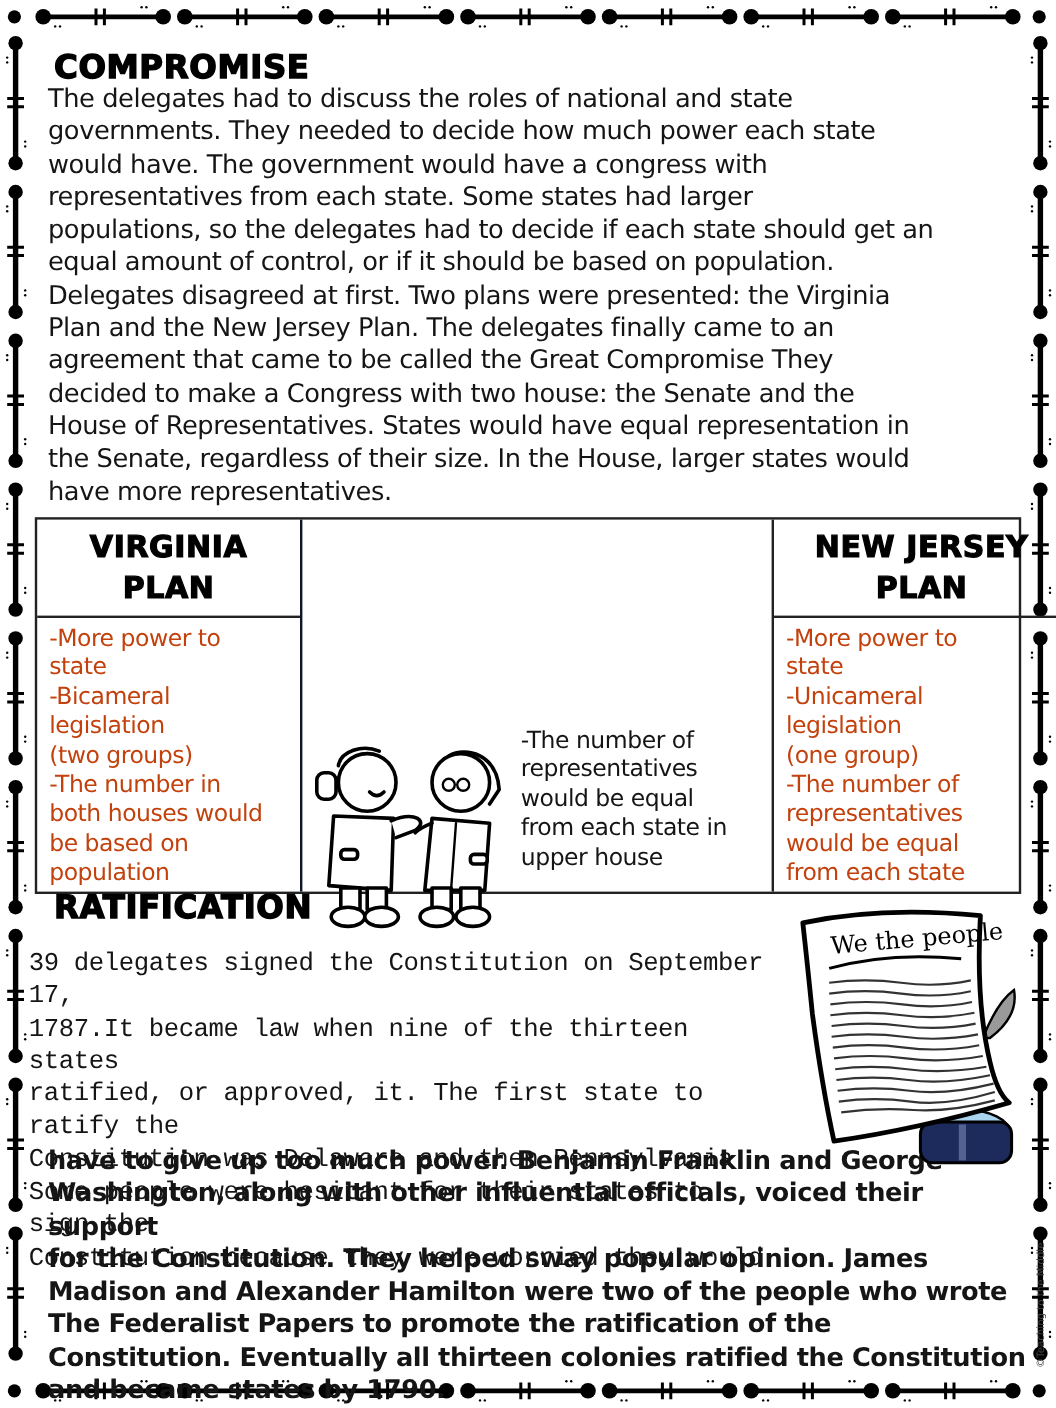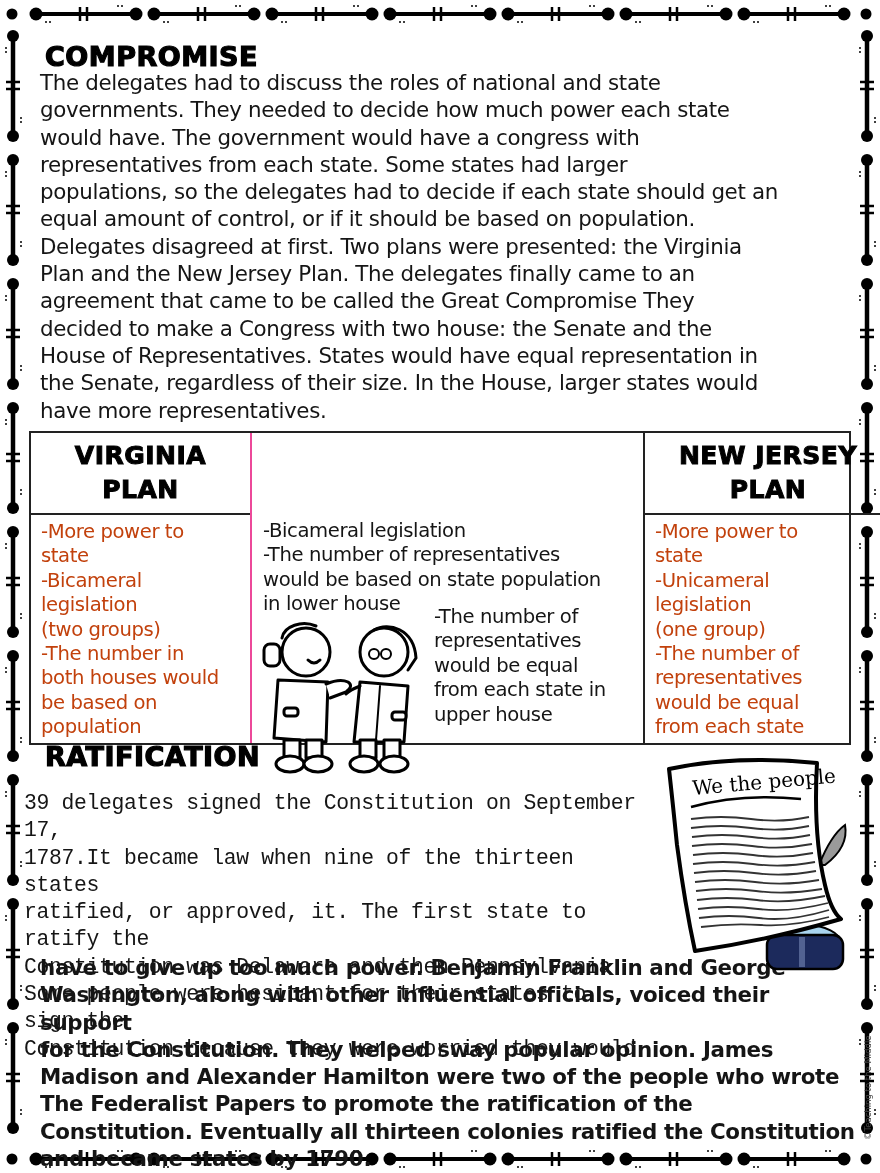--- a/index.html
+++ b/index.html
@@ -65,21 +65,21 @@
       height: 314px;
       border: 2px solid #222;
       box-sizing: border-box;
     }
     .compare-table .col {
       position: absolute;
       top: 0;
       bottom: 0;
       box-sizing: border-box;
     }
-    .col-va { left: 0; width: 221px; border-right: 2px solid #ec4899; }
+    .col-va { left: 0; width: 221px; border-right: 2px solid #0f172a; }
     .col-gc { left: 221px; width: 393px; border-right: 2px solid #222; }
     .col-nj { left: 614px; width: 246px; }
     .th {
       position: absolute;
       left: 0; right: 0; top: 0;
       height: 80px;
       border-bottom: 2px solid #222;
       display: flex;
       align-items: center;
       justify-content: center;
@@ -261,24 +261,20 @@
 -Bicameral
 legislation
 (two groups)
 -The number in
 both houses would
 be based on
 population</div>
   </div>
 
   <div class="col col-gc">
-    <div class="td-gc-a">-Bicameral legislation
--The number of representatives
-would be based on state population
-in lower house</div>
     <div class="td-gc-b">-The number of
 representatives
 would be equal
 from each state in
 upper house</div>
   </div>
 
   <div class="col col-nj">
     <div class="th">NEW JERSEY
 PLAN</div>

